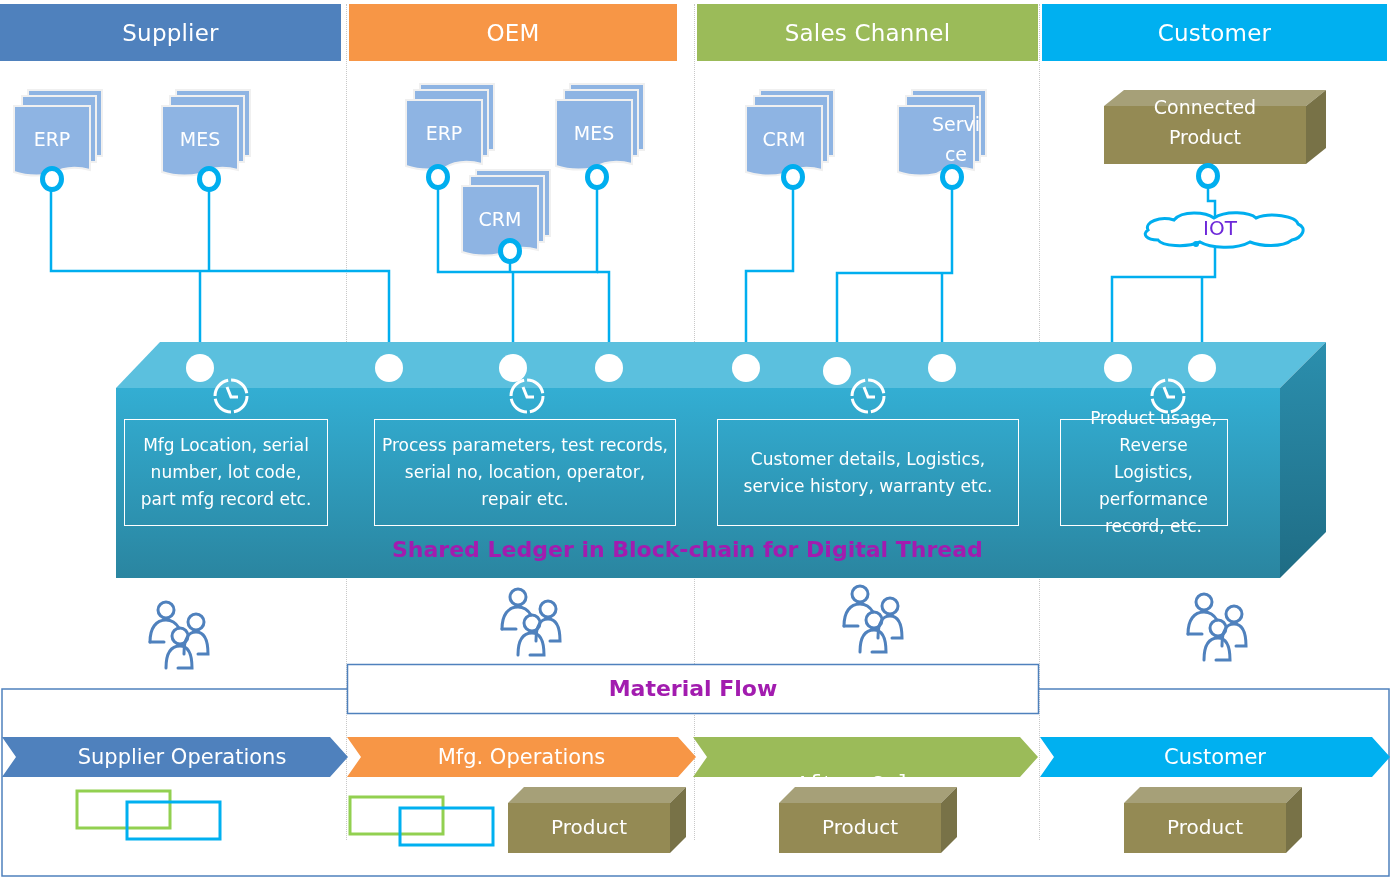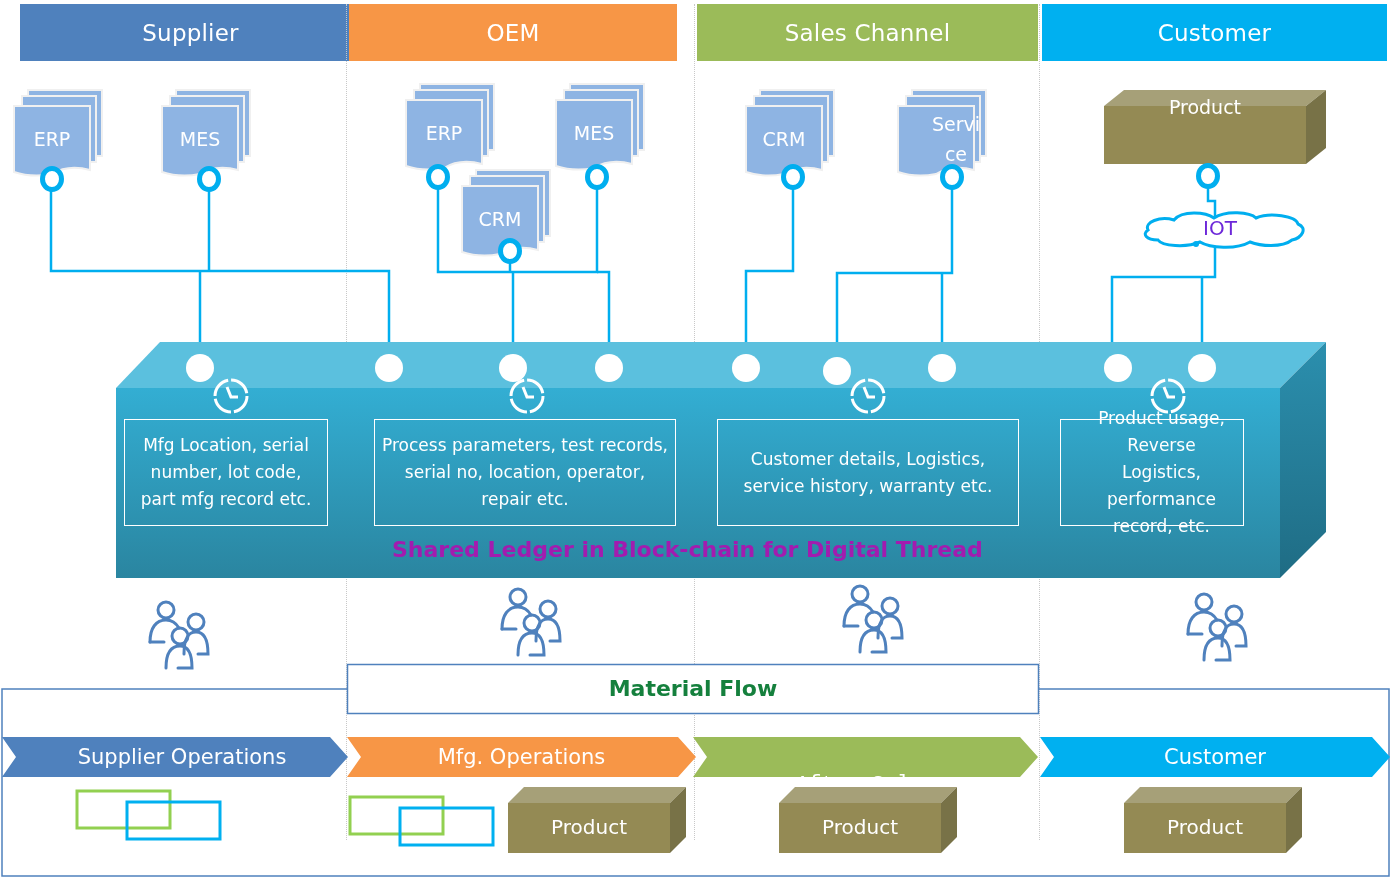--- a/index.html
+++ b/index.html
@@ -15,21 +15,21 @@
   .ledger-dot { position:absolute; width:28px; height:28px; border-radius:50%; background:#fff; }
   .info-box { position:absolute; border:1.5px solid #fff; color:#fff; font-size:17px; line-height:27px;
               text-align:center; display:flex; align-items:center; justify-content:center; box-sizing:border-box; padding:0 6px; }
   .ledger-title { position:absolute; color:#a21caf; font-weight:bold; font-size:22px; }
   .chevron { position:absolute; height:40px; color:#fff; font-size:21px; display:flex; align-items:center; justify-content:center; }
   .wire { stroke:#00aeef; stroke-width:2.5; fill:none; }
 </style>
 </head>
 <body>
 
-<div class="lane-header" style="left:20px;width:341px;background:#4f81bd;">Supplier</div>
+<div class="lane-header" style="left:0;width:341px;background:#4f81bd;">Supplier</div>
 <div class="lane-header" style="left:349px;width:328px;background:#f79646;">OEM</div>
 <div class="lane-header" style="left:697px;width:341px;background:#9bbb59;">Sales Channel</div>
 <div class="lane-header" style="left:1042px;width:345px;background:#00b0f0;">Customer</div>
 
 <div class="divider" style="left:346px;"></div>
 <div class="divider" style="left:694px;"></div>
 <div class="divider" style="left:1039px;"></div>
 
 <svg class="abs" style="left:0;top:0;" width="1391" height="878">
 
@@ -102,20 +102,21 @@
   <div>Servi</div>
   <div>ce</div>
 </div>
 
 <svg class="abs" style="left:1100px;top:88px;" width="230" height="80">
   <polygon points="4,18 24,2 226,2 206,18" fill="#a6a078"></polygon>
   <polygon points="206,18 226,2 226,60 206,76" fill="#787247"></polygon>
   <rect x="4" y="18" width="202" height="58" fill="#948a54"></rect>
 </svg>
 <div class="doc-label" style="left:1104px;top:92px;width:202px;line-height:30px;">
+  <div>Connected</div>
   <div>Product</div>
 </div>
 
 <div class="conn" style="left:40px;top:166px;width:24px;height:26px;"></div>
 <div class="conn" style="left:197px;top:166px;width:24px;height:26px;"></div>
 <div class="conn" style="left:426px;top:164px;width:24px;height:26px;"></div>
 <div class="conn" style="left:585px;top:164px;width:24px;height:26px;"></div>
 <div class="conn" style="left:498px;top:238px;width:24px;height:26px;"></div>
 <div class="conn" style="left:781px;top:164px;width:24px;height:26px;"></div>
 <div class="conn" style="left:940px;top:164px;width:24px;height:26px;"></div>
@@ -166,21 +167,21 @@
   <polyline points="15,10 19,20 26,20" fill="none" stroke="#fff" stroke-width="3"></polyline>
 </svg>
 <svg class="abs" style="left:1149px;top:377px;" width="38" height="38">
   <circle cx="19" cy="19" r="16" fill="none" stroke="#fff" stroke-width="3" stroke-dasharray="22 3"></circle>
   <polyline points="15,10 19,20 26,20" fill="none" stroke="#fff" stroke-width="3"></polyline>
 </svg>
 
 <div class="info-box" style="left:124px;top:419px;width:204px;height:107px;">Mfg Location, serial number, lot code, part mfg record etc.</div>
 <div class="info-box" style="left:374px;top:419px;width:302px;height:107px;">Process parameters, test records, serial no, location, operator, repair etc.</div>
 <div class="info-box" style="left:717px;top:419px;width:302px;height:107px;">Customer details, Logistics, service history, warranty etc.</div>
-<div class="info-box" style="left:1060px;top:419px;width:184px;height:107px;padding-left:25px;">Product usage, Reverse Logistics, performance record, etc.</div>
+<div class="info-box" style="left:1060px;top:419px;width:168px;height:107px;padding-left:25px;">Product usage, Reverse Logistics, performance record, etc.</div>
 
 <div class="ledger-title" style="left:392px;top:537px;">Shared Ledger in Block-chain for Digital Thread</div>
 
 <svg class="abs" style="left:144px;top:596px;" width="70" height="76">
   <g fill="none" stroke="#4f81bd" stroke-width="3" stroke-linecap="round">
     <circle cx="22" cy="14" r="8"></circle>
       <path d="M6,46 C6,32 12,24 22,24 C28,24 32,27 35,32"></path>
       <line x1="6" y1="46" x2="20" y2="46"></line>
     <circle cx="52" cy="26" r="8"></circle>
       <path d="M40,58 C40,42 44,36 52,36 C60,36 64,44 64,58 L54,58"></path>
@@ -219,21 +220,21 @@
       <path d="M40,58 C40,42 44,36 52,36 C60,36 64,44 64,58 L54,58"></path>
     <circle cx="36" cy="40" r="8"></circle>
       <path d="M22,72 C22,56 28,50 36,50 C44,50 48,58 48,72 L34,72"></path>
   </g>
 </svg>
 
 <svg class="abs" style="left:0;top:660px;" width="1391" height="218">
   <polyline points="347,29 2,29 2,216 1389,216 1389,29 1039,29" fill="none" stroke="#4f81bd" stroke-width="1.5"></polyline>
   <rect x="347.5" y="4.5" width="691" height="49" fill="#fff" stroke="#4f81bd" stroke-width="1.5"></rect>
 </svg>
-<div class="abs" style="left:348px;top:676px;width:690px;text-align:center;color:#15803d;font-weight:bold;font-size:22px;">Material Flow</div>
+<div class="abs" style="left:348px;top:676px;width:690px;text-align:center;color:#a21caf;font-weight:bold;font-size:22px;">Material Flow</div>
 
 <svg class="abs" style="left:2px;top:737px;" width="346" height="40">
   <polygon points="0,0 328,0 346,20 328,40 0,40 14,20" fill="#4f81bd"></polygon>
 </svg>
 <div class="chevron" style="left:2px;top:737px;width:346px;margin-left:7px;">Supplier Operations</div>
 
 <svg class="abs" style="left:347px;top:737px;" width="349" height="40">
   <polygon points="0,0 331,0 349,20 331,40 0,40 14,20" fill="#f79646"></polygon>
 </svg>
 <div class="chevron" style="left:347px;top:737px;width:349px;">Mfg. Operations</div>

